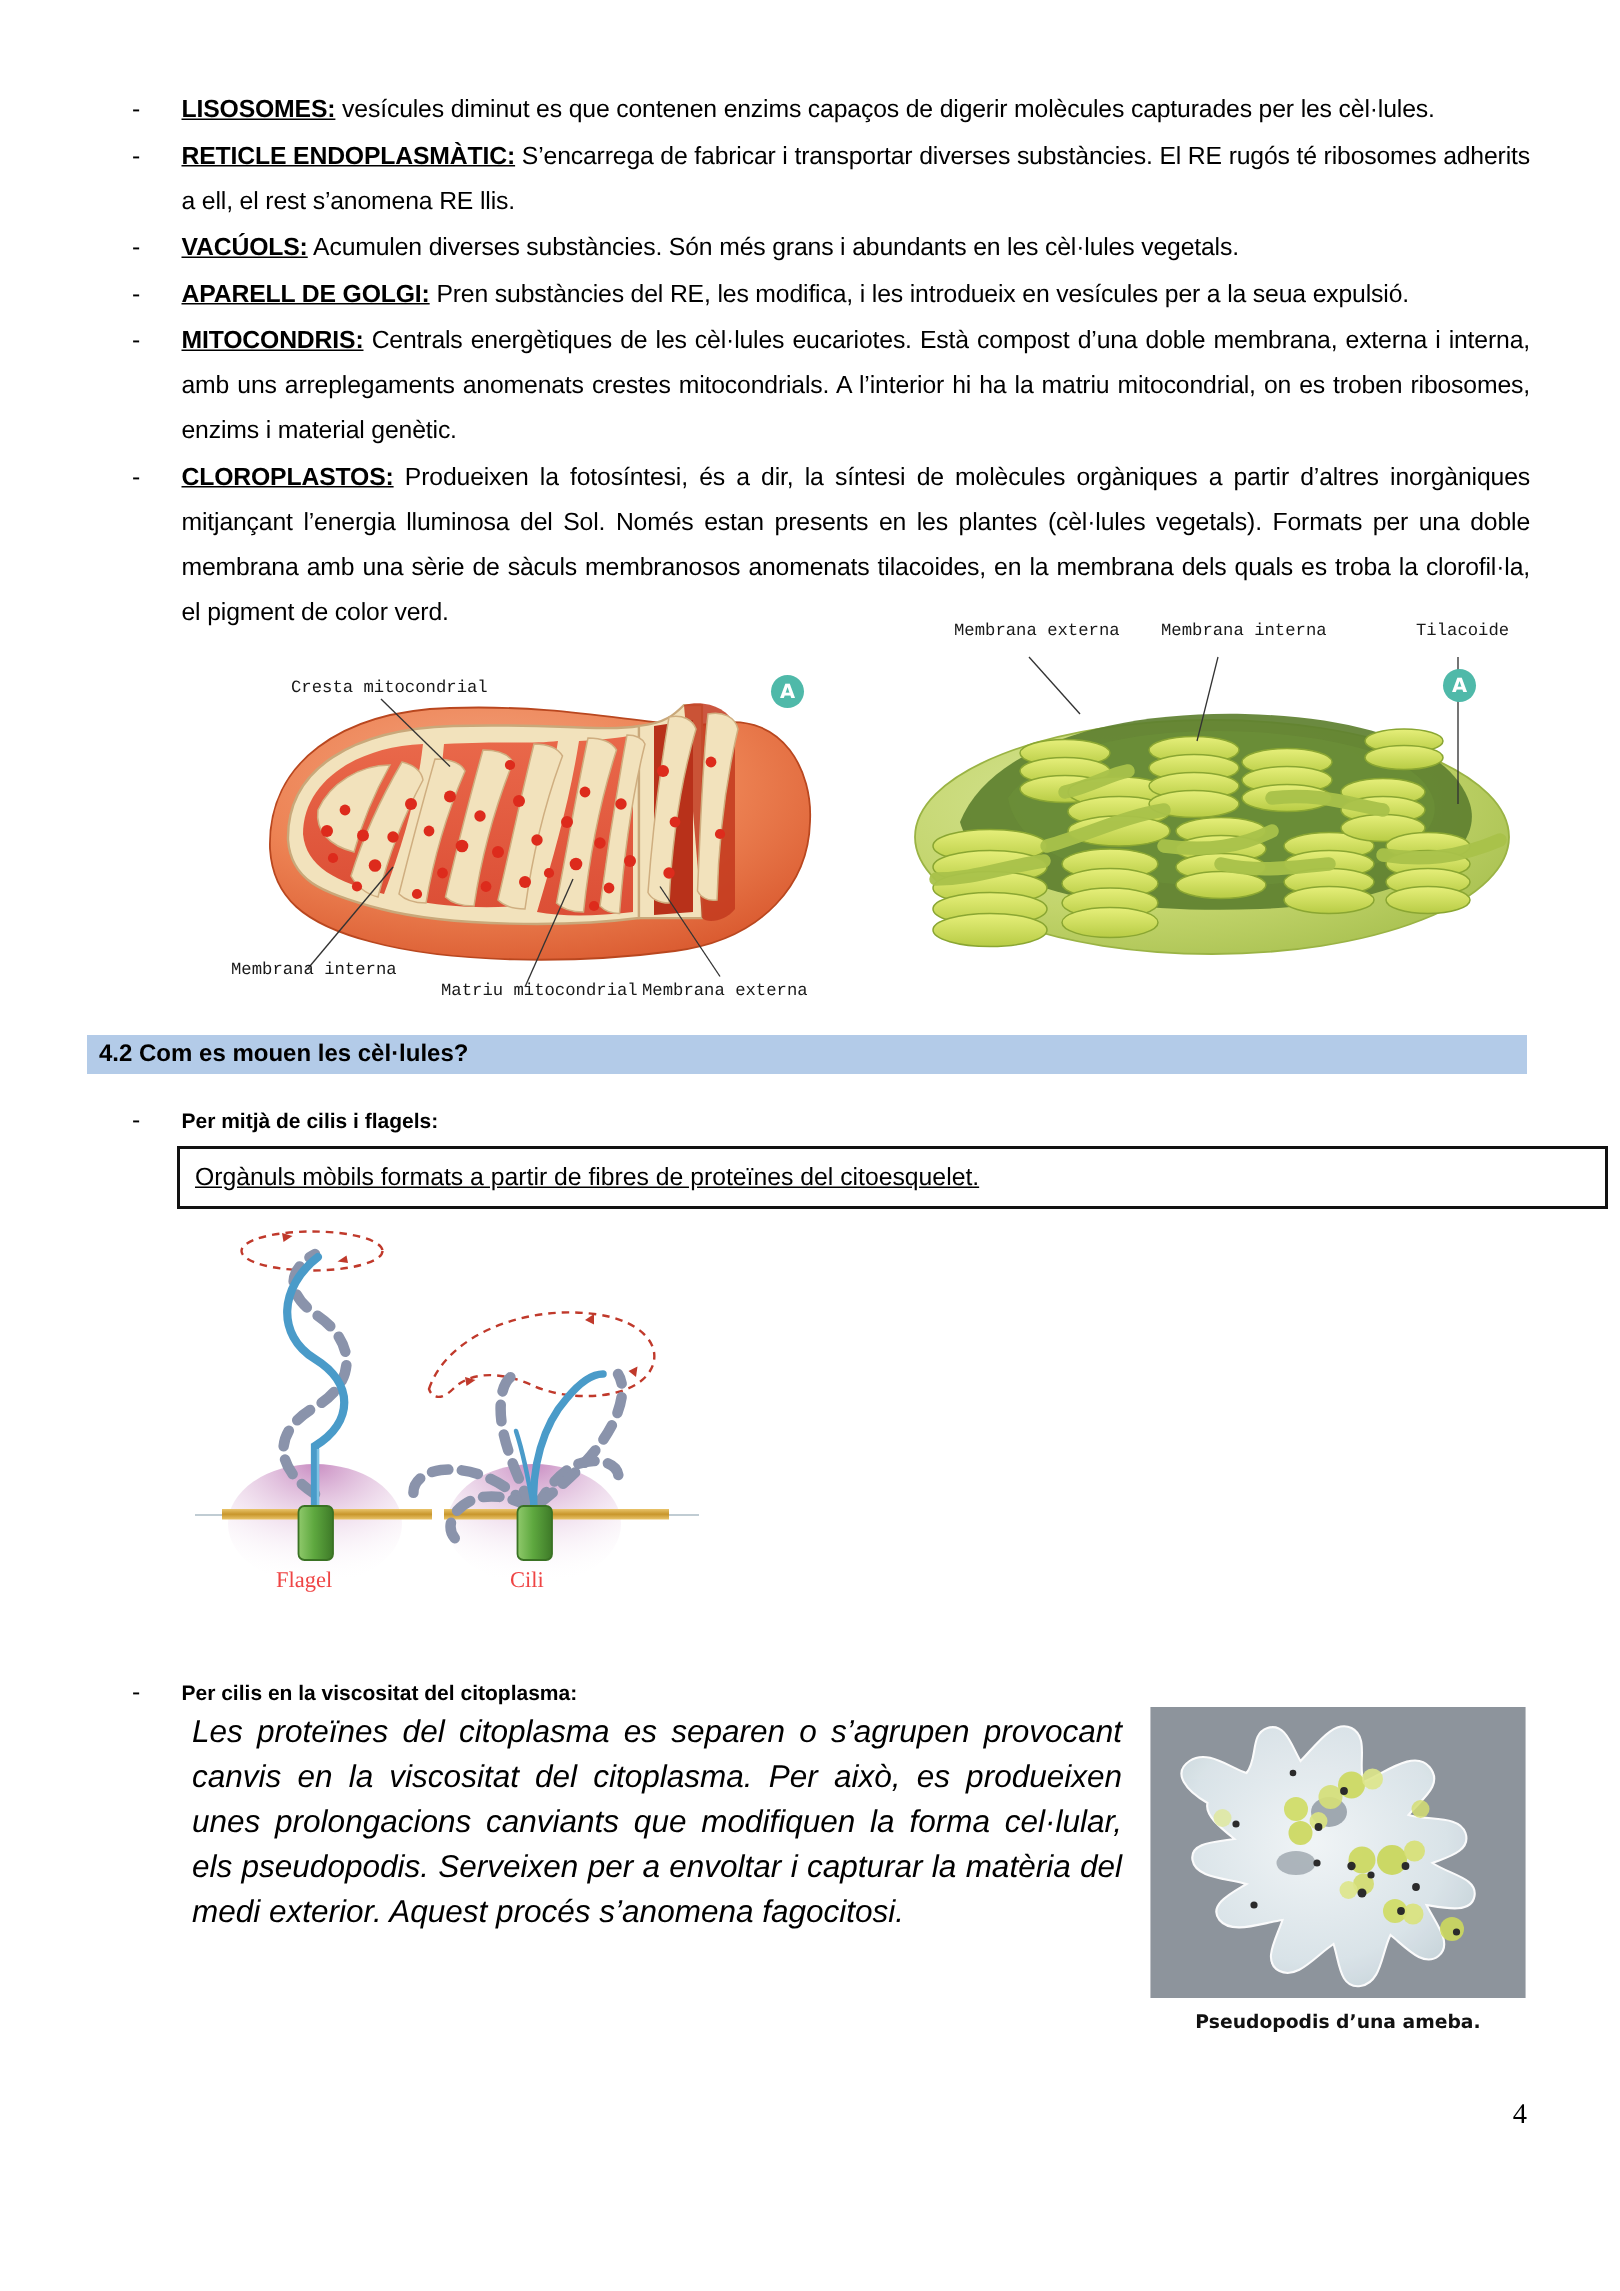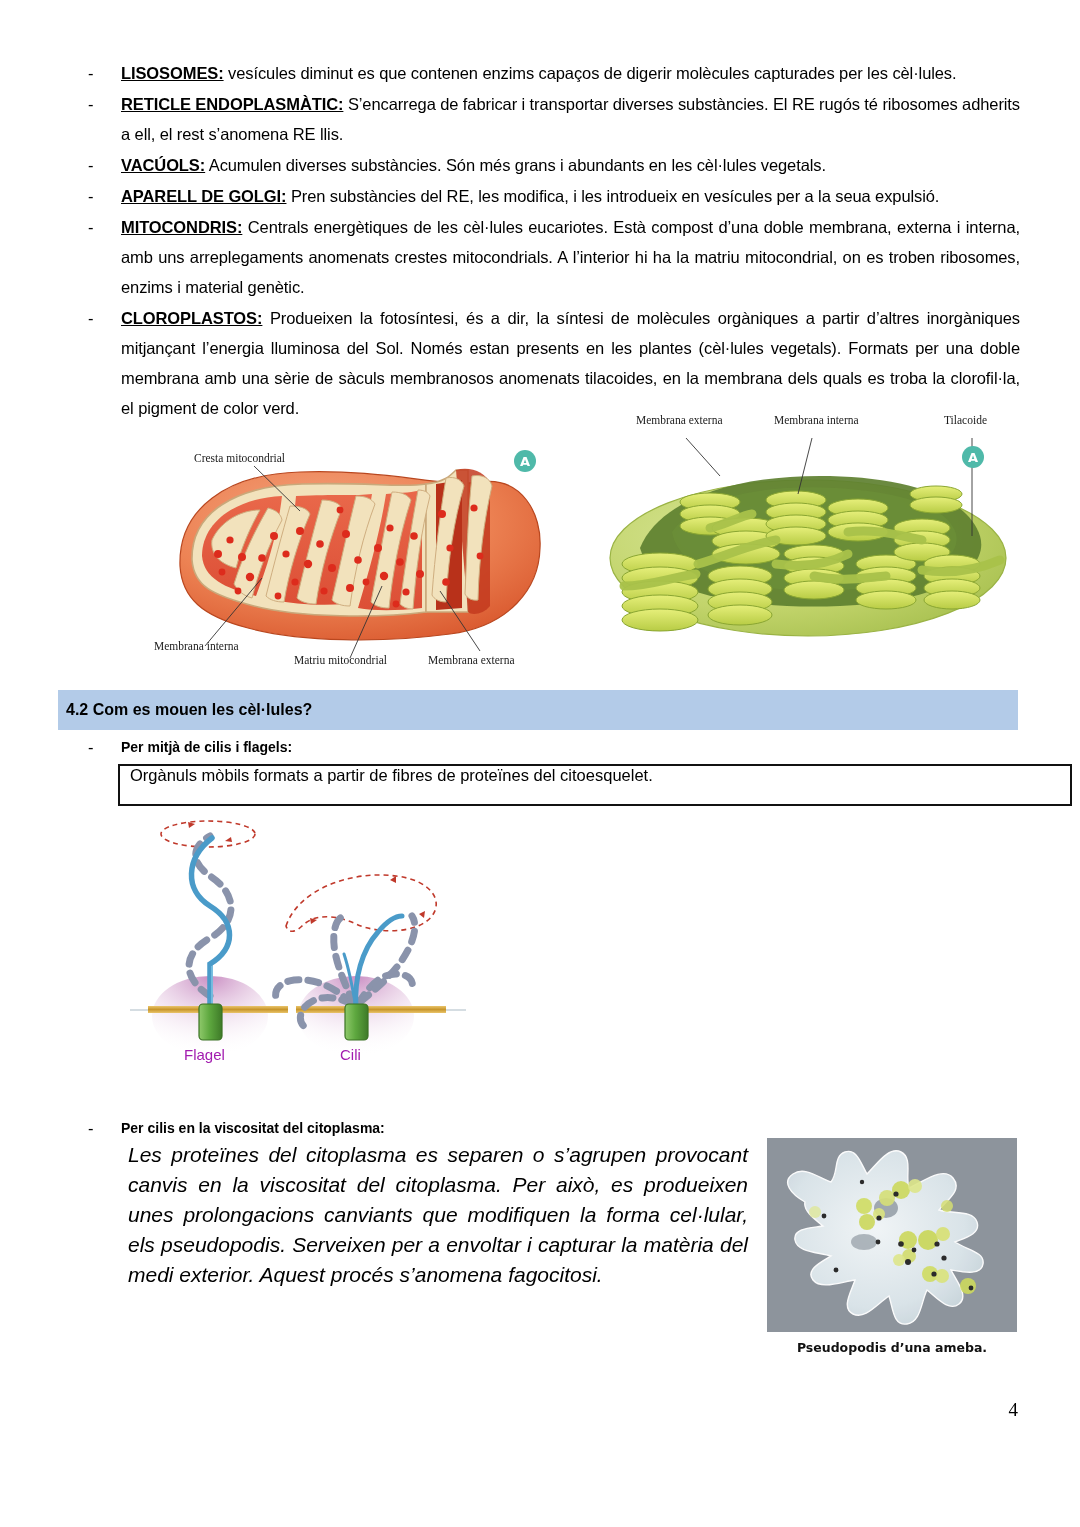--- a/index.html
+++ b/index.html
@@ -58,21 +58,21 @@
     top: 436px;
     width: 870px;
     height: 245px;
   }
   .fig { position: absolute; }
   .fig-mito { left: 0; top: 0; width: 405px; height: 245px; }
   .fig-chloro { left: 450px; top: 0; width: 420px; height: 220px; }
 
   .lbl {
     position: absolute;
-    font-family: Liberation Serif, serif;
+    font-family: Liberation Mono, monospace;
     font-size: 11.5px;
     color: #1a1a1a;
     white-space: nowrap;
   }
   .badge {
     position: absolute;
     width: 22px; height: 22px;
     border-radius: 50%;
     background: #4fb9a9;
     color: #ffffff;
@@ -81,21 +81,21 @@
     font-family: "DejaVu Sans", sans-serif;
     display: flex; align-items: center; justify-content: center;
   }
 
   
   .sect-bar {
     position: absolute;
     left: 58px;
     top: 690px;
     width: 960px;
-    height: 40px;
+    height: 26px;
     background: #b3cbe8;
     display: flex;
     align-items: center;
   }
   .sect-bar span {
     font-size: 16px;
     font-weight: bold;
     padding-left: 8px;
     color: #000;
   }
@@ -115,38 +115,38 @@
   }
   #sub-cilia { left: 88px; top: 733px; }
   #sub-visc  { left: 88px; top: 1114px; }
 
   .defbox {
     position: absolute;
     left: 118px; top: 764px;
     width: 954px; height: 42px;
     border: 2px solid #111;
     box-sizing: border-box;
-    display: flex; 
+    display: flex; align-items: center; text-decoration: underline;
   }
   .defbox span {
     font-size: 16.5px;
     padding-left: 10px;
   }
 
   
   .fig-cilia {
     position: absolute;
     left: 128px; top: 818px;
     width: 340px; height: 262px;
   }
   .cil-label {
     position: absolute;
-    font-family: Liberation Sans, sans-serif;
+    font-family: Liberation Serif, serif;
     font-size: 15px;
-    color: #a21caf;
+    color: #ef4444;
   }
 
   
   .visc-para {
     position: absolute;
     left: 128px; top: 1140px;
     width: 620px;
     font-size: 21px;
     line-height: 30px;
     text-align: justify;

